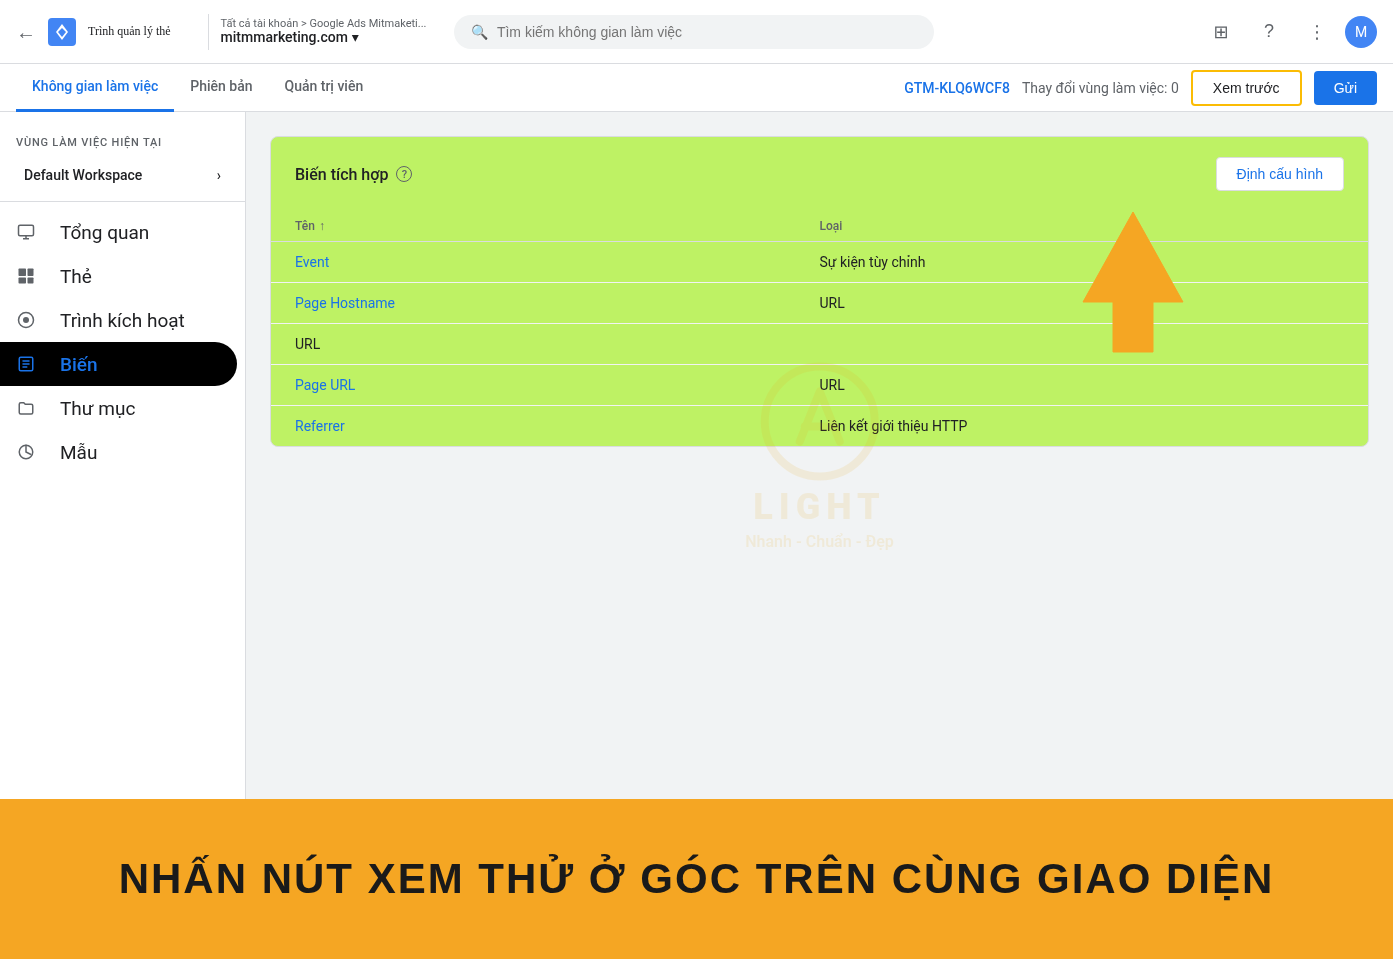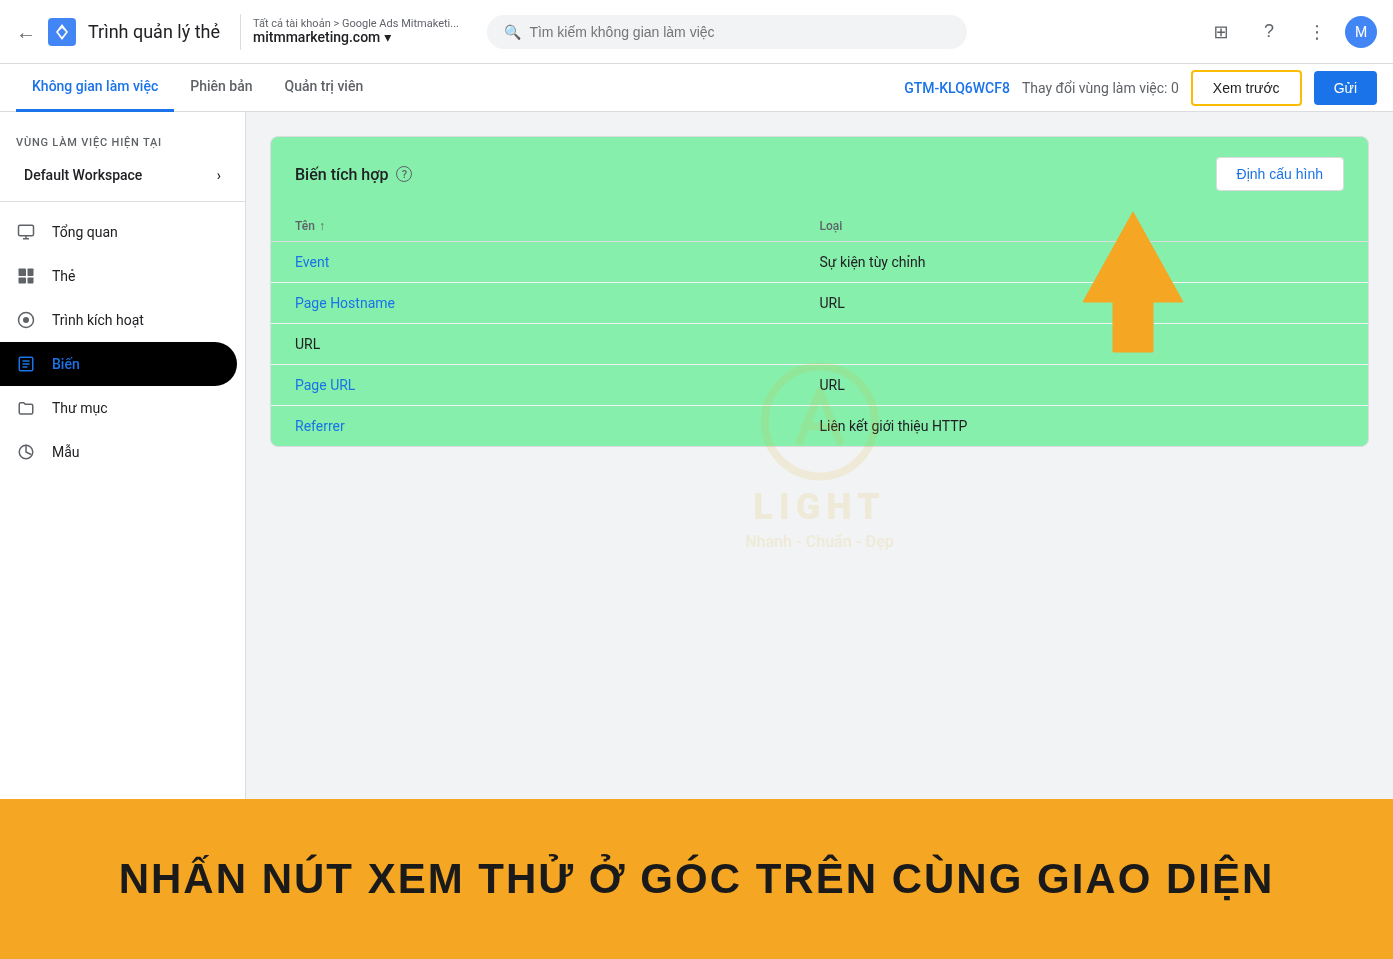--- a/index.html
+++ b/index.html
@@ -6,21 +6,21 @@
     body { font-family: 'Google Sans', Roboto, Arial, sans-serif; font-size: 14px; background: #f1f3f4; color: #202124; }
 
     
     .topbar {
       display: flex; align-items: center; height: 64px;
       background: #fff; border-bottom: 1px solid #dadce0;
       padding: 0 16px; gap: 12px; position: relative; z-index: 10;
     }
     .topbar-back { color: #5f6368; cursor: pointer; font-size: 20px; }
     .topbar-logo { width: 28px; height: 28px; }
-    .topbar-title { font-size: 18px; color: #202124; font-weight: 400; margin-right: 8px; }
+    .topbar-title { font-size: 12px; color: #202124; font-weight: 400; margin-right: 25px; font-family: Liberation Serif, serif; }
     .topbar-divider { width: 1px; height: 36px; background: #dadce0; }
     .topbar-account { display: flex; align-items: center; gap: 4px; }
     .topbar-account-sub { font-size: 11px; color: #5f6368; line-height: 1; }
     .topbar-account-main { font-size: 14px; color: #202124; font-weight: 500; display: flex; align-items: center; gap: 4px; }
     .topbar-search {
       flex: 1; max-width: 480px; margin-left: 16px;
       display: flex; align-items: center; background: #f1f3f4;
       border-radius: 24px; padding: 8px 16px; gap: 8px; border: 1px solid transparent;
     }
     .topbar-search-icon { color: #5f6368; }
@@ -60,30 +60,30 @@
     
     .sidebar { width: 246px; background: #fff; border-right: 1px solid #dadce0; flex-shrink: 0; padding-top: 8px; }
     .sidebar-workspace-label { font-size: 11px; color: #5f6368; text-transform: uppercase; letter-spacing: 0.8px; padding: 16px 16px 8px; font-weight: 500; }
     .sidebar-workspace {
       display: flex; align-items: center; justify-content: space-between;
       padding: 10px 16px; margin: 0 8px; border-radius: 4px;
       font-size: 14px; font-weight: 500; color: #202124; cursor: pointer; text-align: center;
     }
     .sidebar-divider { height: 1px; background: #dadce0; margin: 8px 0; }
     .sidebar-item {
-      display: flex; align-items: center; gap: 16px;
+      display: flex; align-items: center; gap: 24px;
       padding: 0 16px; height: 44px; cursor: pointer; color: #202124;
-      font-size: 14px; border-radius: 0 22px 22px 0; margin-right: 8px;
+      font-size: 19px; border-radius: 0 22px 22px 0; margin-right: 8px;
     }
     .sidebar-item.active { background: #000000; color: #1a73e8; font-weight: 500; }
     .sidebar-item-icon { width: 20px; height: 20px; display: flex; align-items: center; justify-content: center; flex-shrink: 0; }
 
     
     .main-content { flex: 1; padding: 24px; overflow-y: auto; background: #f1f3f4; }
-    .section-card { background: #86efac; border-radius: 8px; border: 1px solid #dadce0; margin-bottom: 16px; }
+    .section-card { background: #bef264; border-radius: 8px; border: 1px solid #dadce0; margin-bottom: 16px; }
     .section-header { display: flex; align-items: center; justify-content: space-between; padding: 20px 24px; }
     .section-title { font-size: 16px; font-weight: 500; color: #202124; display: flex; align-items: center; gap: 8px; }
     .btn-config {
       background: #fff; color: #1a73e8; border: 1px solid #dadce0;
       padding: 8px 20px; border-radius: 4px; font-size: 14px; font-weight: 500; cursor: pointer;
     }
     .btn-new {
       background: #fff; color: #1a73e8; border: 1px solid #dadce0;
       padding: 8px 20px; border-radius: 4px; font-size: 14px; font-weight: 500; cursor: pointer;
     }

